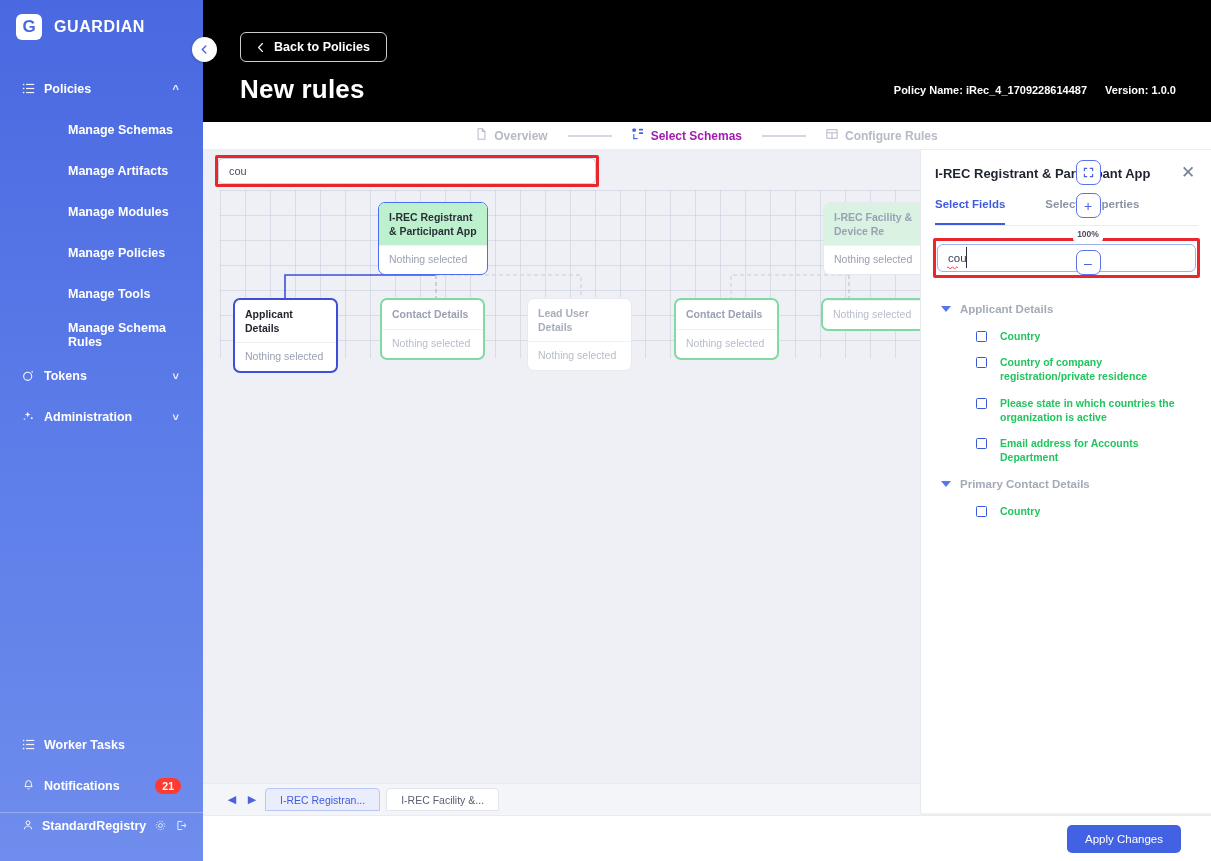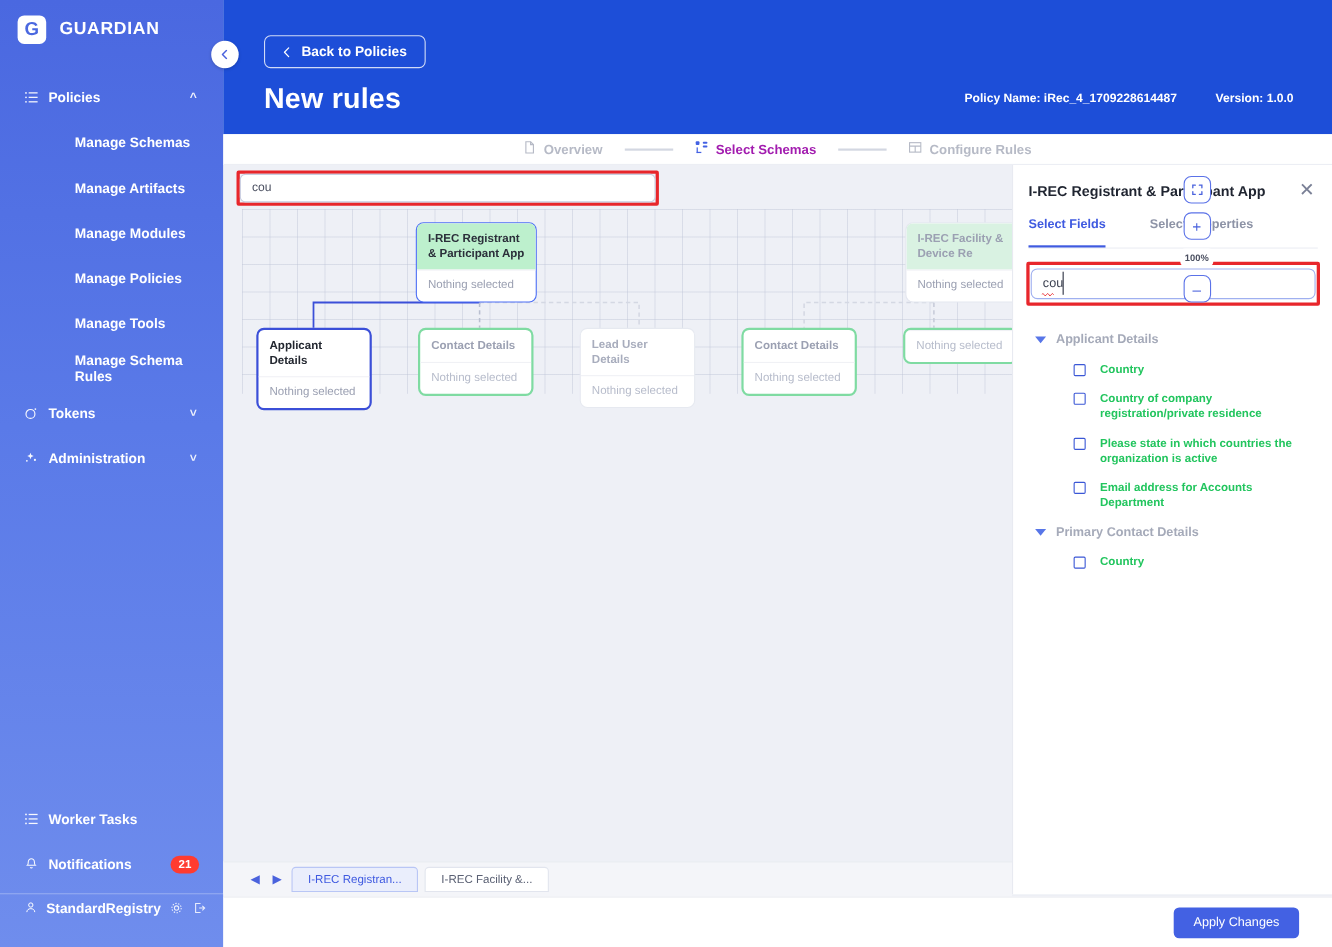--- a/index.html
+++ b/index.html
@@ -51,36 +51,36 @@
   .collapse-btn{
     position:absolute; left:192px; top:37px; width:25px;height:25px;
     border-radius:50%; background:#fff; color:#4a68e0;
     display:flex;align-items:center;justify-content:center;
     font-size:12px; box-shadow:0 1px 3px rgba(0,0,0,.2); cursor:pointer; z-index:12;
   }
 
   
   #header{
     position:absolute;left:203px;top:0;width:1008px;height:122px;
-    background:#1d4ed8;
+    background:#000000;
     text-align:right;
   }
   .back-btn{
     position:absolute;left:37px;top:32px;height:30px;
     display:flex;align-items:center;gap:9px;padding:0 16px;
     border:1px solid rgba(255,255,255,.8);border-radius:6px;
     color:#fff;font-size:12.5px;font-weight:bold;cursor:pointer;background:transparent;
   }
   .page-title{
     position:absolute;left:37px;top:74px;color:#fff;
     font-size:26px;font-weight:bold;letter-spacing:.2px;
   }
   .policy-meta{
     position:absolute;right:35px;top:84px;color:#fff;font-size:11px;font-weight:bold;
-    display:flex;gap:35px;
+    display:flex;gap:18px;
   }
 
   
   #stepper{
     position:absolute;left:203px;top:122px;width:1008px;height:28px;
     background:#fff;display:flex;align-items:center;justify-content:center;gap:0;
     border-bottom:1px solid #eceef4;
   }
   .step{ display:flex;align-items:center;gap:7px;font-size:12px;font-weight:bold;color:#b6bac6; }
   .step.active{ color:#a21caf; }

